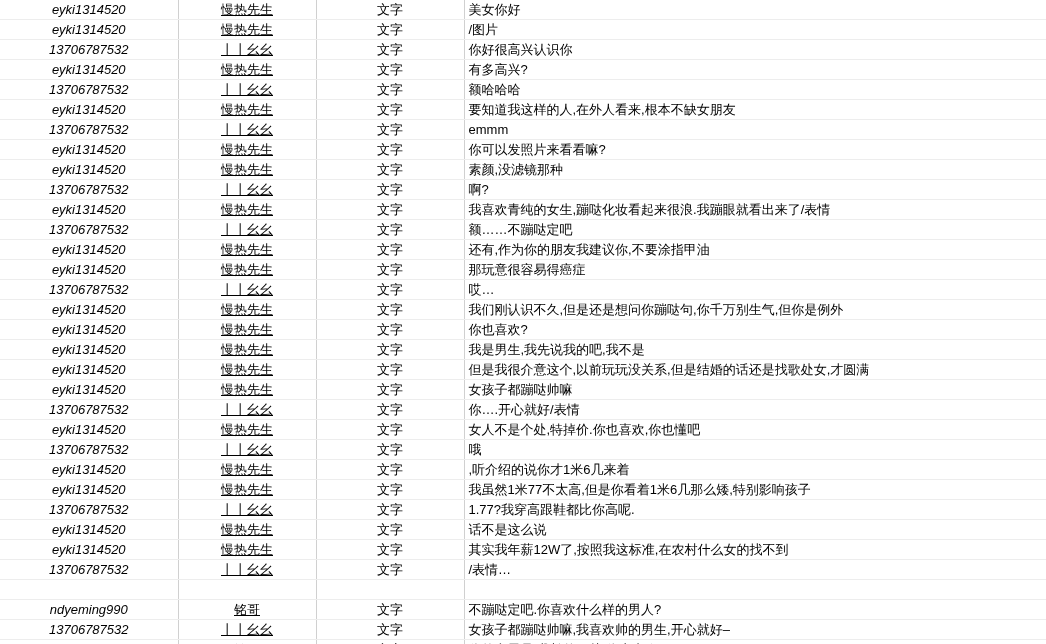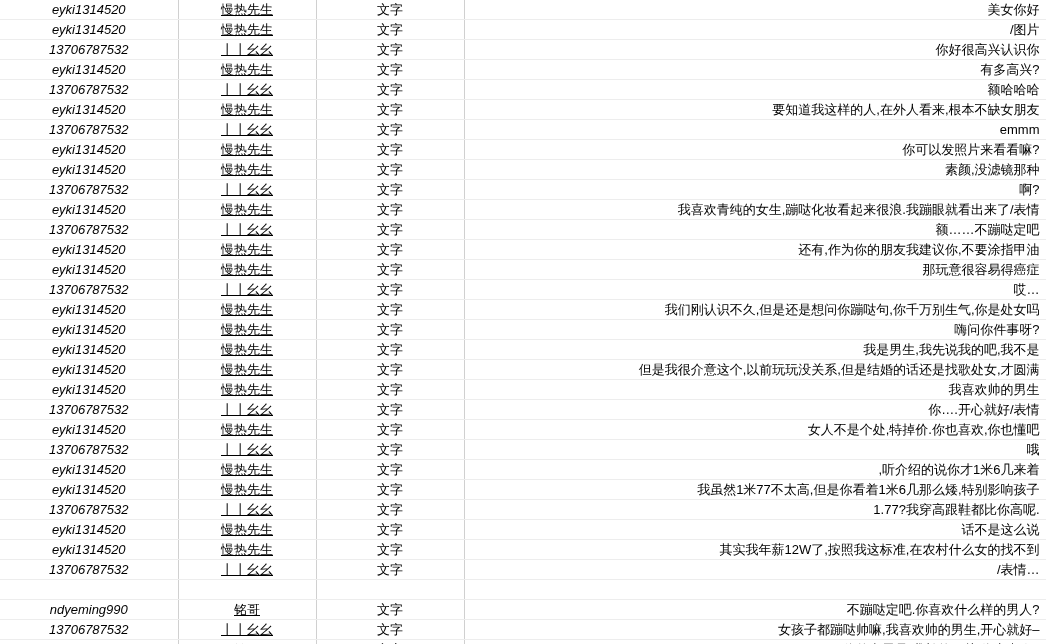--- a/index.html
+++ b/index.html
@@ -32,21 +32,21 @@
     vertical-align: middle;
   }
   col.c-id    { width: 178px; }
   col.c-name  { width: 138px; }
   col.c-type  { width: 148px; }
   col.c-msg   { width: 582px; }
 
   td.id    { text-align: center; font-style: italic; }
   td.name  { text-align: center; text-decoration: underline; }
   td.type  { text-align: center; }
-  td.msg   { text-align: right; padding-right: 6px; }
+  td.msg   { text-align: left; padding-right: 6px; }
 
   tr.blank td {
     border-bottom: 1px solid #ededed;
   }
   tr.blank td.id,
   tr.blank td.name,
   tr.blank td.type,
   tr.blank td.msg { height: 19px; }
 </style>
 </head>
@@ -147,45 +147,45 @@
       <tr>
         <td class="id">13706787532</td>
         <td class="name">丨丨幺幺</td>
         <td class="type">文字</td>
         <td class="msg">哎…</td>
       </tr>
       <tr>
         <td class="id">eyki1314520</td>
         <td class="name">慢热先生</td>
         <td class="type">文字</td>
-        <td class="msg">我们刚认识不久,但是还是想问你蹦哒句,你千万别生气,你是处女吗</td>
-      </tr>
-      <tr>
-        <td class="id">eyki1314520</td>
-        <td class="name">慢热先生</td>
-        <td class="type">文字</td>
-        <td class="msg">嗨问你件事呀?</td>
+        <td class="msg">我们刚认识不久,但是还是想问你蹦哒句,你千万别生气,但你是例外</td>
+      </tr>
+      <tr>
+        <td class="id">eyki1314520</td>
+        <td class="name">慢热先生</td>
+        <td class="type">文字</td>
+        <td class="msg">你也喜欢?</td>
       </tr>
       <tr>
         <td class="id">eyki1314520</td>
         <td class="name">慢热先生</td>
         <td class="type">文字</td>
         <td class="msg">我是男生,我先说我的吧,我不是</td>
       </tr>
       <tr>
         <td class="id">eyki1314520</td>
         <td class="name">慢热先生</td>
         <td class="type">文字</td>
         <td class="msg">但是我很介意这个,以前玩玩没关系,但是结婚的话还是找歌处女,才圆满</td>
       </tr>
       <tr>
         <td class="id">eyki1314520</td>
         <td class="name">慢热先生</td>
         <td class="type">文字</td>
-        <td class="msg">我喜欢帅的男生</td>
+        <td class="msg">女孩子都蹦哒帅嘛</td>
       </tr>
       <tr>
         <td class="id">13706787532</td>
         <td class="name">丨丨幺幺</td>
         <td class="type">文字</td>
         <td class="msg">你….开心就好/表情</td>
       </tr>
       <tr>
         <td class="id">eyki1314520</td>
         <td class="name">慢热先生</td>

